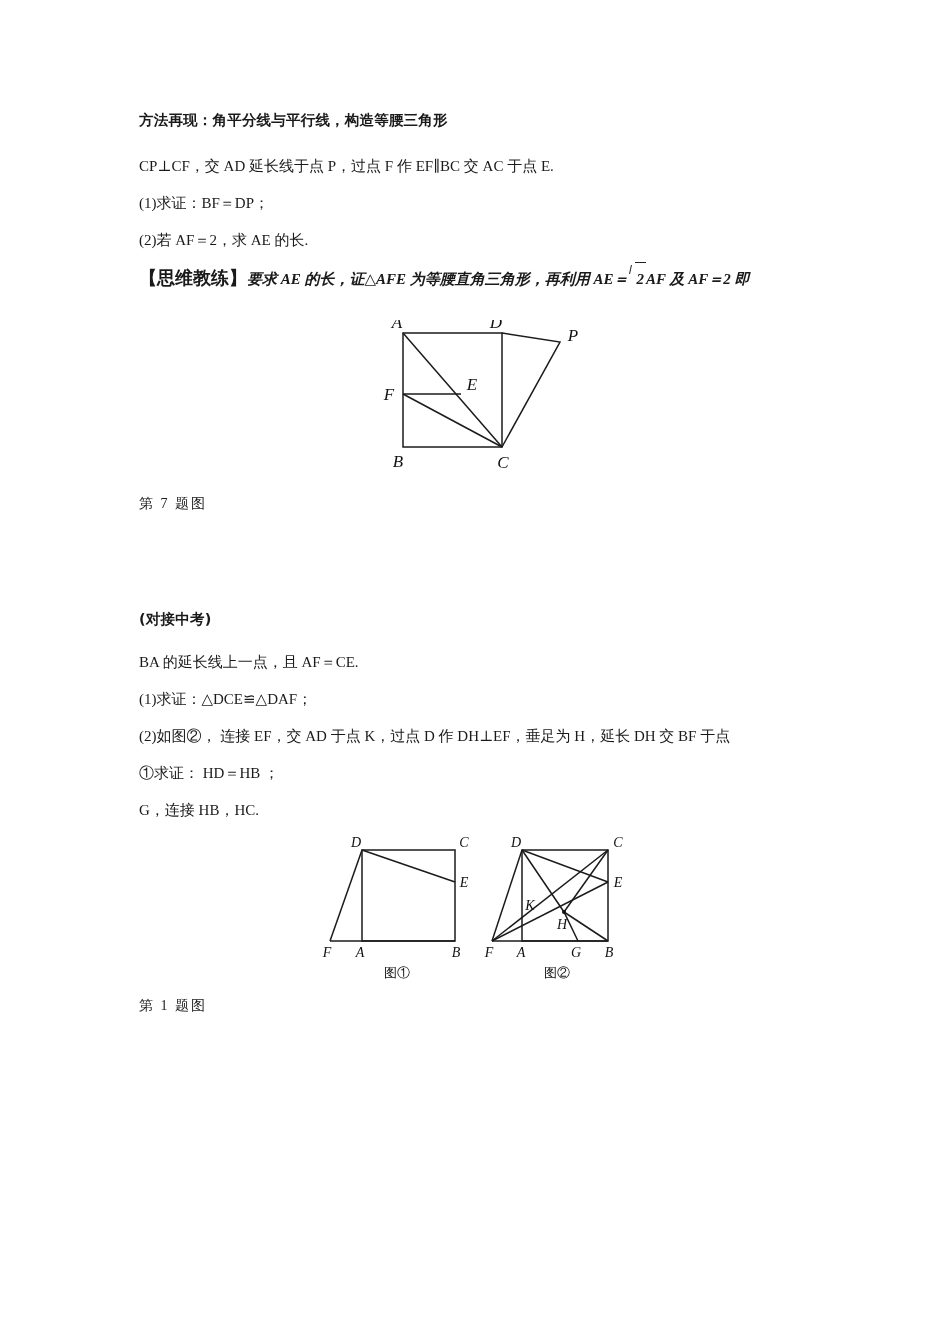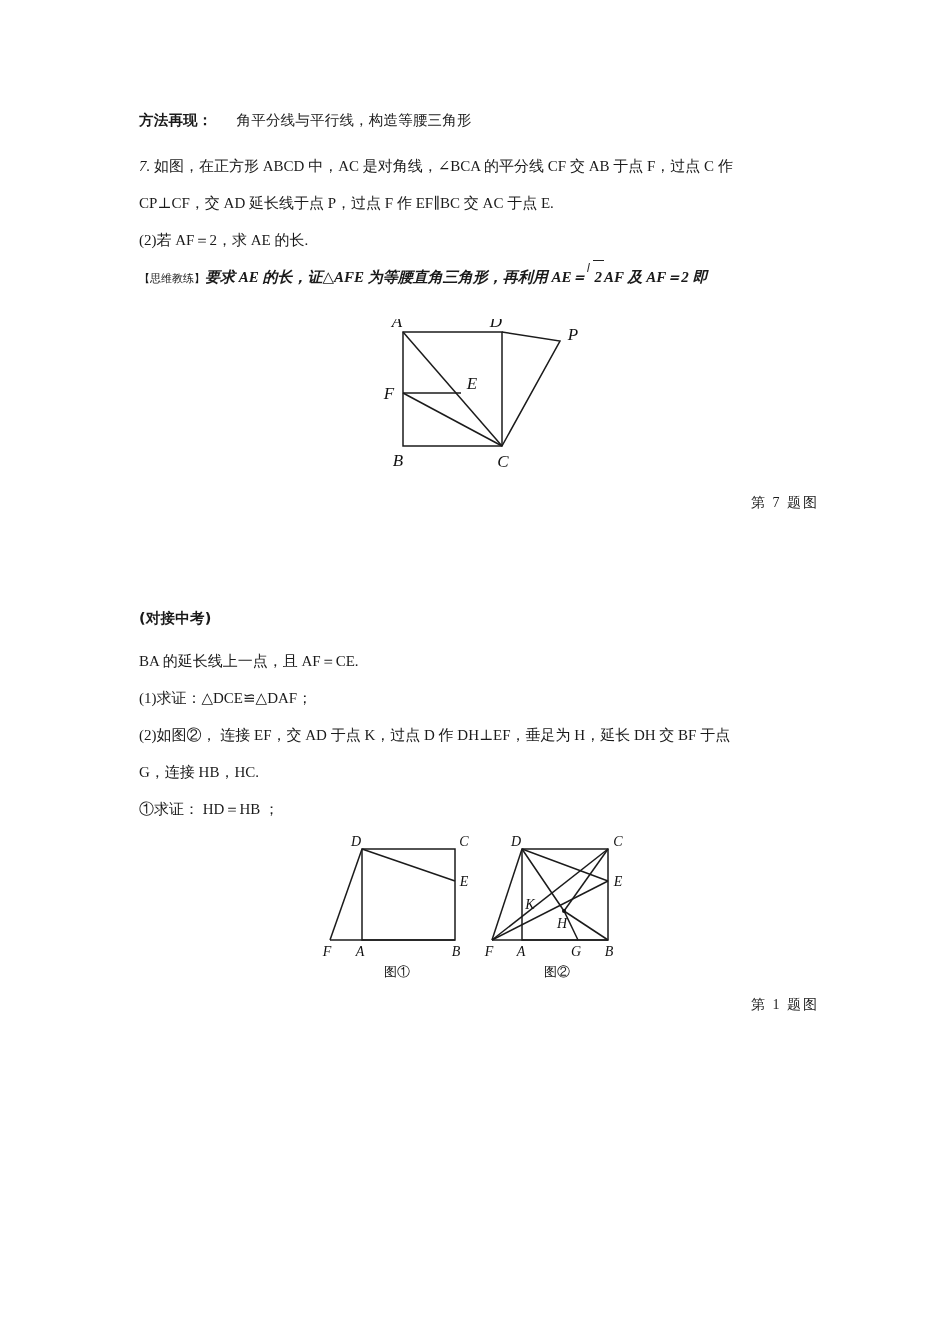--- a/index.html
+++ b/index.html
@@ -31,37 +31,36 @@
 
   
   .section-head {
     font-family: "DejaVu Sans", "Liberation Sans", sans-serif;
     font-weight: bold;
     font-size: 14.5px;
     letter-spacing: 0.2px;
     line-height: 1.4;
   }
   .section-head .plain {
-    font-weight: normal;
-    margin-left: 24px;
+    font-weight: bold;
   }
   .para {
     font-size: 15px;
     line-height: 37px;
     text-align: justify;
     text-justify: inter-ideograph;
   }
   .mi {
     font-style: italic;
     font-family: "Liberation Serif", "DejaVu Serif", serif;
   }
   .bold-cn {
     font-family: "DejaVu Sans", "Liberation Sans", sans-serif;
-    font-weight: normal;
-    font-size: 11px;
+    font-weight: bold;
+    font-size: 18px;
   }
   .kai {
     font-family: "Liberation Serif", "DejaVu Serif", serif;
     font-style: italic;
     font-weight: bold;
   }
   .radical {
     display: inline-block;
     position: relative;
     padding-left: 8px;
@@ -86,21 +85,21 @@
     height: 1px;
     background: #222;
   }
 
   
   .fig-wrap {
     position: relative;
     width: 100%;
   }
   .fig-caption {
-    text-align: right;
+    text-align: left;
     font-size: 14px;
     letter-spacing: 2px;
   }
   svg { display: block; }
   .fl { stroke: #1b1b1b; stroke-width: 1.5; fill: none; }
   .flab {
     font-family: "Liberation Serif", "DejaVu Serif", serif;
     font-style: italic;
     font-size: 17px;
     fill: #111;
@@ -129,27 +128,24 @@
 
     <div style="height:110px"></div>
 
     <div class="section-head">
       <span>方法再现：</span><span class="plain">角平分线与平行线，构造等腰三角形</span>
     </div>
 
     <div style="height:18px"></div>
 
     <div class="para">
-      <span class="mi">7.</span>
-      <span>如图，在正方形 ABCD 中，AC 是对角线，∠BCA 的平分线 CF 交 AB 于点 F，过点 C 作</span>
-    </div>
-    <div class="para">
       <span>CP⊥CF，交 AD 延长线于点 P，过点 F 作 EF∥BC 交 AC 于点 E.</span>
     </div>
 
+    <div class="para">(1)求证：BF＝DP；</div>
     <div class="para">(2)若 AF＝2，求 AE 的长.</div>
 
     <div class="para">
       <span class="bold-cn">【思维教练】</span><span class="kai">要求 AE 的长，证△AFE 为等腰直角三角形，再利用 AE＝</span><span class="radical kai">2</span><span class="kai">AF 及 AF＝2 即</span>
     </div>
 
     <div class="gap-a"></div>
     <div class="fig-wrap">
       <svg width="680" height="175" viewBox="0 0 680 175">
 
@@ -177,22 +173,22 @@
       <span>(对接中考)</span>
     </div>
 
     <div style="height:14px"></div>
 
     <div class="para">
       <span>BA 的延长线上一点，且 AF＝CE.</span>
     </div>
     <div class="para">(1)求证：△DCE≌△DAF；</div>
     <div class="para">(2)如图②， 连接 EF，交 AD 于点 K，过点 D 作 DH⊥EF，垂足为 H，延长 DH 交 BF 于点</div>
+    <div class="para">①求证： HD＝HB ；</div>
     <div class="para">G，连接 HB，HC.</div>
-    <div class="para">①求证： HD＝HB ；</div>
 
     <div style="height:8px"></div>
     <div class="fig-wrap">
       <svg width="680" height="160" viewBox="0 0 680 160">
 
         <g>
           <g class="fl">
 
             <path d="M223 13 L316 13 L316 104 L223 104 Z"></path>
 

